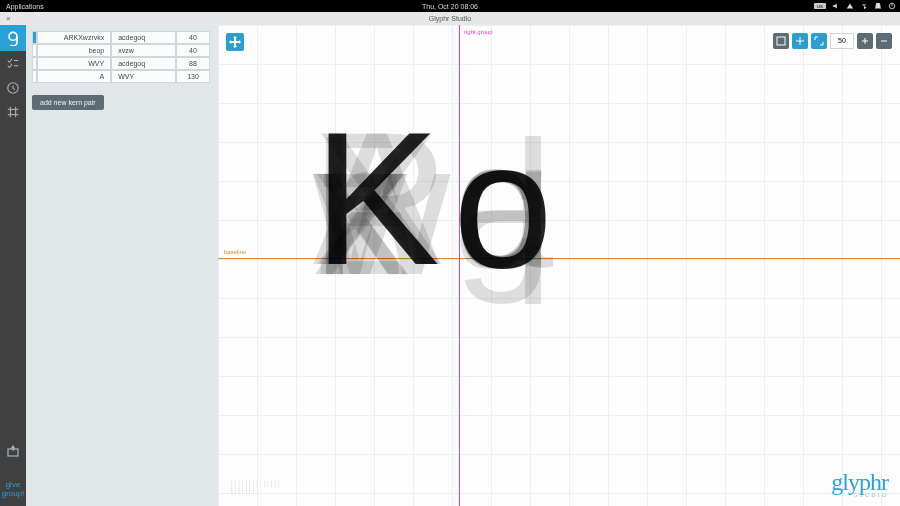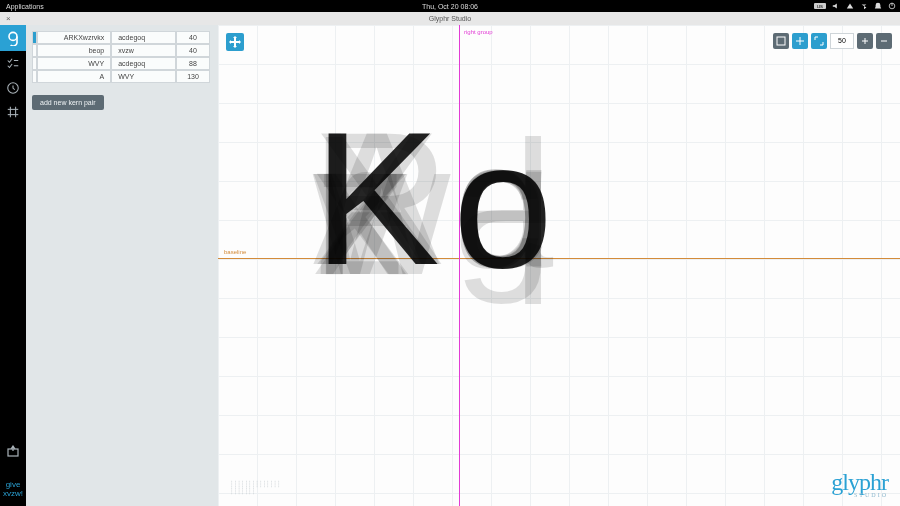--- a/index.html
+++ b/index.html
@@ -5,21 +5,21 @@
 html,body{margin:0;padding:0;width:900px;height:506px;font-family:Arial,Helvetica,sans-serif;font-size:10px;background:#eef0f0;overflow:hidden}
 .topbar{position:absolute;top:0;left:0;right:0;height:12px;background:#000;color:#dcdcdc;display:flex;align-items:center;font-size:7px}
 .topbar .left{padding-left:6px}
 .topbar .center{position:absolute;left:50%;transform:translateX(-50%)}
 .topbar .right{position:absolute;right:4px;display:flex;gap:6px;align-items:center}
 .topbar .sys-icon svg{width:8px;height:8px;fill:#dcdcdc;display:block}
 .topbar .us{background:#ccc;color:#222;padding:0 3px;border-radius:1px;font-size:6px}
 .titlebar{position:absolute;top:12px;left:0;right:0;height:13px;background:#e7e7e7;border-bottom:1px solid #d0d0d0;display:flex;align-items:center;font-size:7px;color:#555}
 .titlebar .close{padding-left:6px;font-size:8px;color:#666}
 .titlebar .title{position:absolute;left:50%;transform:translateX(-50%)}
-.nav{position:absolute;top:25px;left:0;width:26px;bottom:0;background:#000000;display:flex;flex-direction:column;align-items:center;padding-top:0}
+.nav{position:absolute;top:25px;left:0;width:26px;bottom:0;background:#404040;display:flex;flex-direction:column;align-items:center;padding-top:0}
 .nav .logo{width:26px;height:26px;background:#2aa1d4;display:flex;align-items:center;justify-content:center}
 .nav .logo svg{width:16px;height:16px;stroke:#fff;fill:none;stroke-width:2}
 .nav .nicon{width:26px;height:22px;display:flex;align-items:center;justify-content:center;margin-top:2px}
 .nav .nicon svg{width:14px;height:14px;stroke:#aab3b9;fill:none;stroke-width:1.2}
 .nav .spacer{flex:1}
 .nav .export{width:26px;height:22px;display:flex;align-items:center;justify-content:center;margin-bottom:18px}
 .nav .export svg{width:12px;height:12px;stroke:#aab3b9;fill:none;stroke-width:1.2}
 .giveback{color:#2aa1d4;font-size:8px;line-height:9px;text-align:center;padding-bottom:8px}
 .panel{position:absolute;top:25px;left:26px;width:192px;bottom:0;background:#e1e6e8}
 .panel-head{background:#2c9ece;color:#fff;height:33px;padding:4px 10px;box-sizing:border-box}
@@ -127,21 +127,21 @@
   </div>
   <div class="spacer"></div>
   <div class="export">
     <svg viewBox="0 0 12 12">
         <rect x="1" y="4" width="10" height="7"></rect>
         <path d="M6 1v5M4 4l2-3 2 3"></path>
       </svg>
   </div>
   <div class="giveback">
     <div>give</div>
-    <div>xvzw!</div>
+    <div>group!</div>
   </div>
 </div>
 
 <div class="panel">
   <table class="kern-table">
     <tbody id="kern-rows">
         <tr>
           <td class="sel"></td>
           <td class="l">ARKXwzrvkx</td>
           <td class="r">acdegoq</td>

